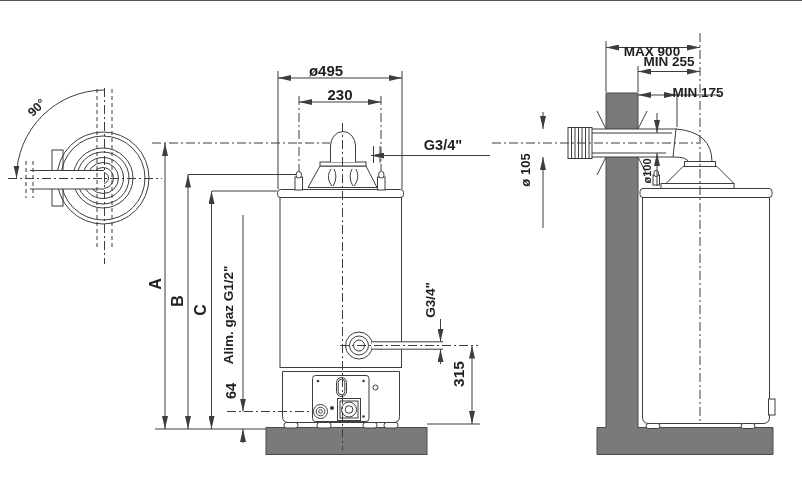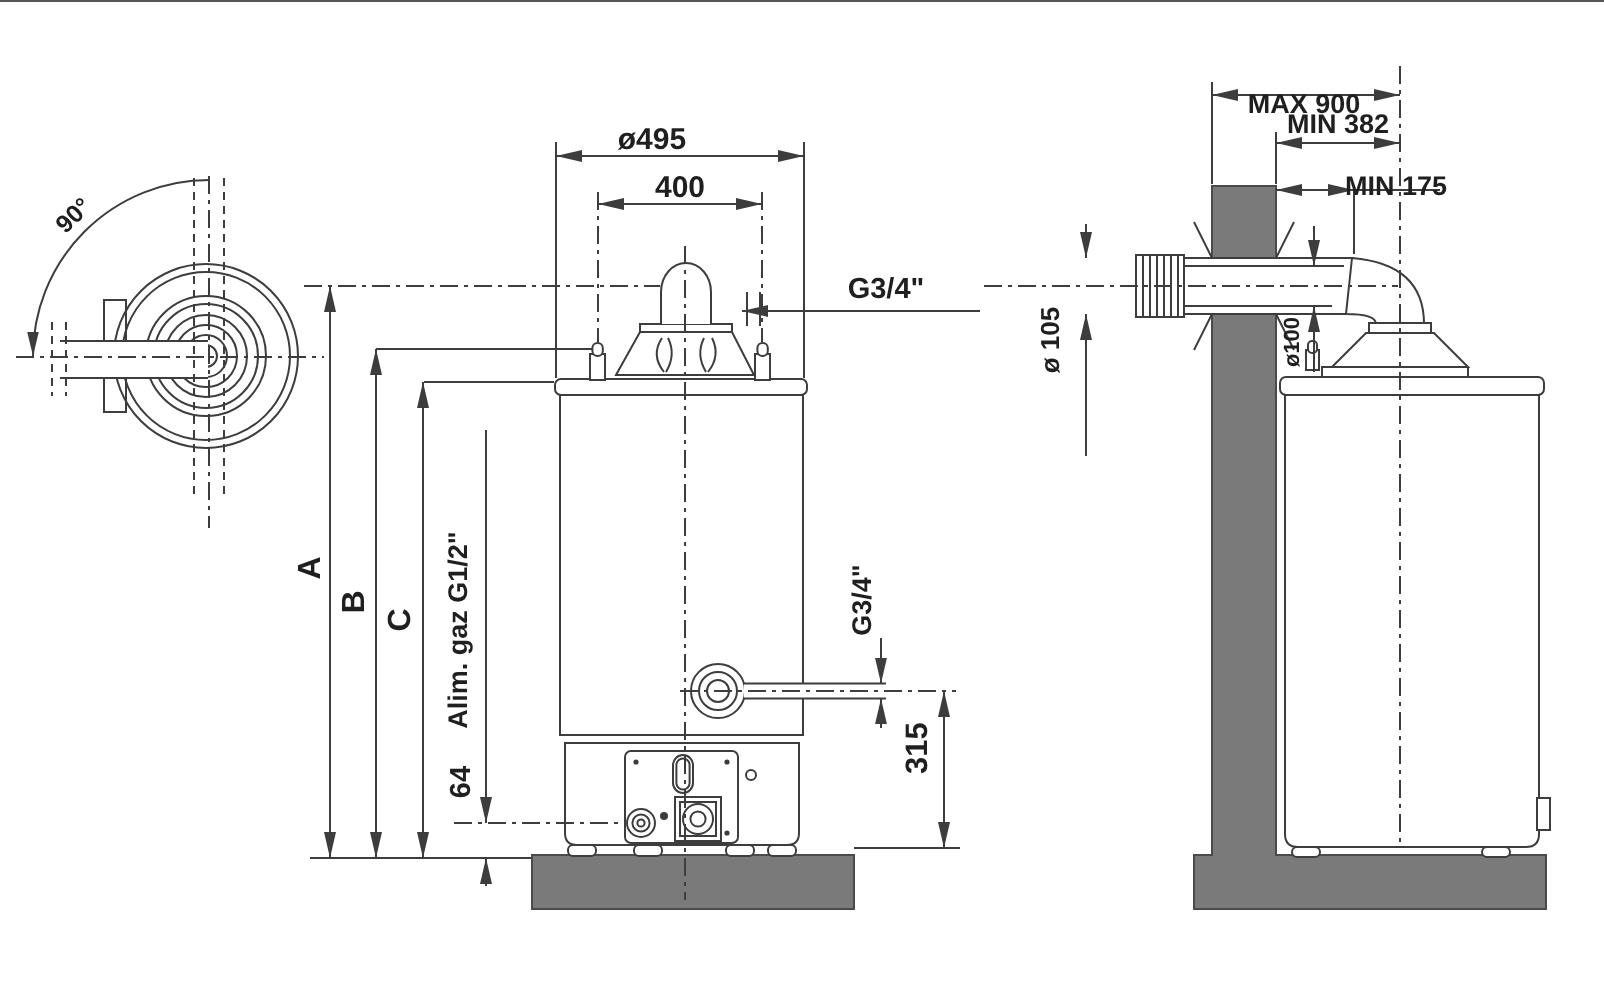--- a/index.html
+++ b/index.html
@@ -183,28 +183,28 @@
       <line x1="543" y1="112" x2="543" y2="129" class="ln" marker-end="url(#ae)"></line>
       <line x1="543" y1="228" x2="543" y2="157" class="ln" marker-end="url(#ae)"></line>
       <line x1="657" y1="113" x2="657" y2="133" class="ln" marker-end="url(#ae)"></line>
       <line x1="657" y1="186" x2="657" y2="153" class="ln" marker-end="url(#ae)"></line>
     </g>
   </svg>
 
   <div class="lbl" style="left:37px;top:108px;font-size:12.5px;transform:translate(-50%,-50%) rotate(-44deg);">90°</div>
 
   <div class="lbl" style="left:326px;top:70px;font-size:15px;">ø495</div>
-  <div class="lbl" style="left:340px;top:94px;font-size:15px;">400</div>
+  <div class="lbl" style="left:340px;top:94px;font-size:15px;">230</div>
   <div class="lbl" style="left:443px;top:145px;font-size:14.5px;">G3/4"</div>
   <div class="lbl rot" style="left:156px;top:284px;font-size:16px;">A</div>
   <div class="lbl rot" style="left:178px;top:301px;font-size:16px;">B</div>
   <div class="lbl rot" style="left:201px;top:310px;font-size:16px;">C</div>
   <div class="lbl rot" style="left:229px;top:315px;font-size:13.5px;">Alim. gaz G1/2"</div>
   <div class="lbl rot" style="left:231px;top:391px;font-size:14.5px;">64</div>
   <div class="lbl rot" style="left:431px;top:300px;font-size:13.5px;">G3/4"</div>
   <div class="lbl rot" style="left:459px;top:374px;font-size:15.5px;">315</div>
 
   <div class="lbl" style="left:652px;top:52px;font-size:13.5px;">MAX 900</div>
-  <div class="lbl" style="left:669px;top:62px;font-size:13.5px;">MIN 382</div>
+  <div class="lbl" style="left:669px;top:62px;font-size:13.5px;">MIN 255</div>
   <div class="lbl" style="left:698px;top:93px;font-size:13.5px;">MIN 175</div>
   <div class="lbl rot" style="left:525px;top:170px;font-size:13px;">ø 105</div>
   <div class="lbl rot" style="left:647px;top:171px;font-size:11px;">ø100</div>
 </div>
 
 </body></html>

